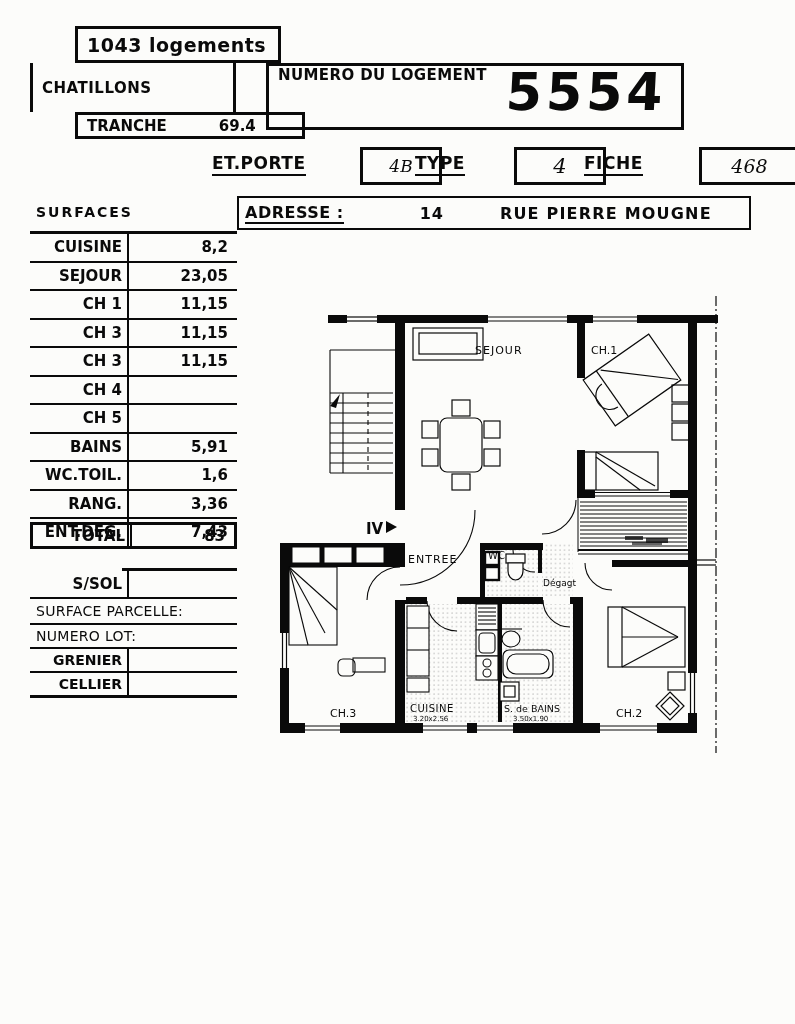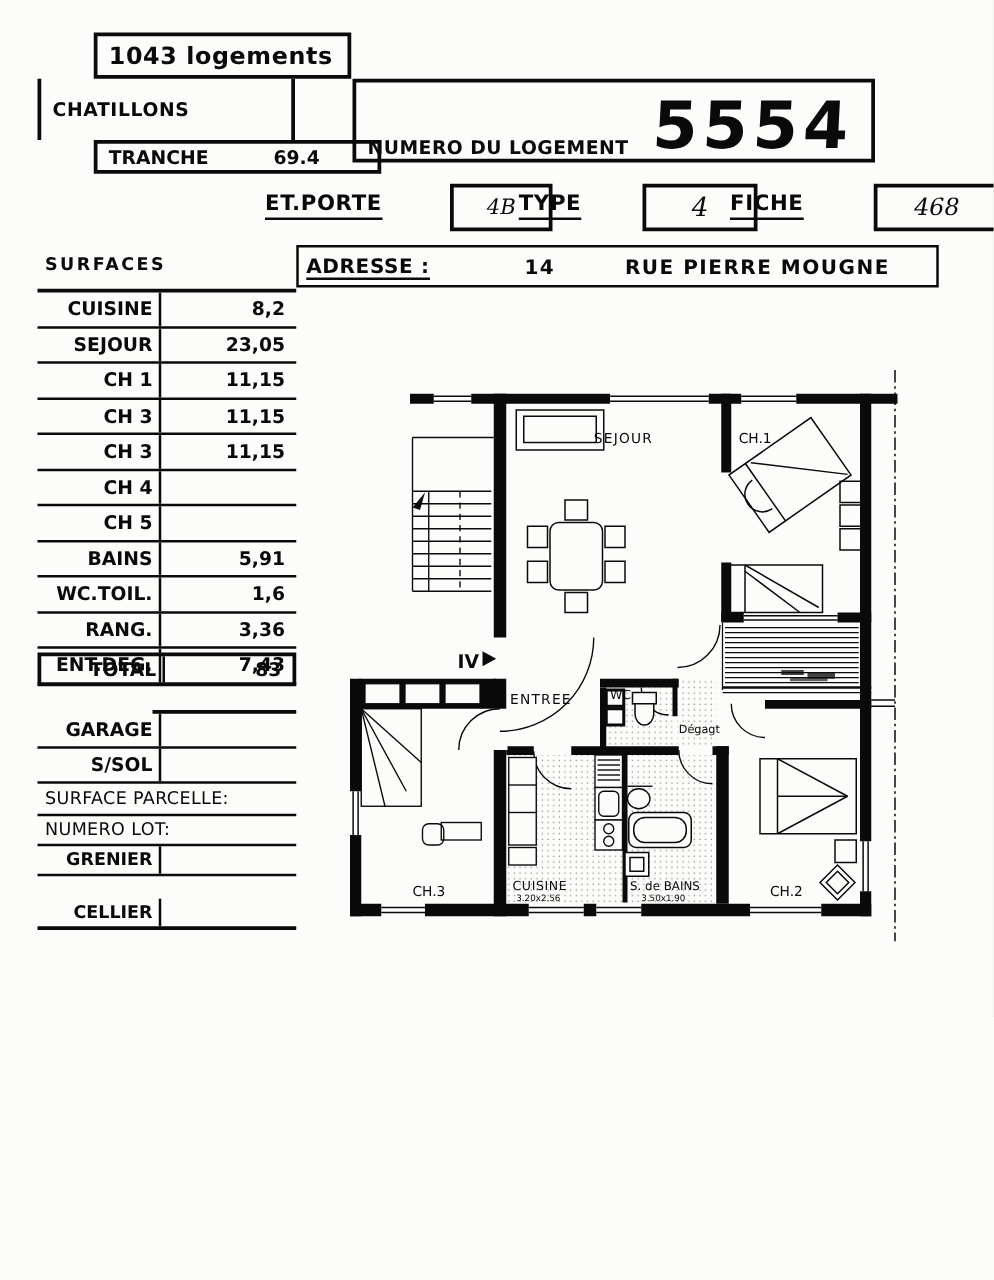--- a/index.html
+++ b/index.html
@@ -12,21 +12,21 @@
   .bx{border:3px solid #0a0a0a;margin-left:45px;}
   
   .logements{left:30px;top:26px;width:206px;height:37px;font-size:19px;font-weight:bold;
     display:flex;align-items:center;padding-left:9px;letter-spacing:.5px;}
   .site{left:30px;top:63px;width:206px;height:49px;border-left:3px solid #0a0a0a;border-right:3px solid #0a0a0a;
     display:flex;align-items:center;padding-left:9px;font-size:15px;letter-spacing:.5px;font-weight:bold;}
   .tranche{left:30px;top:112px;width:230px;height:27px;display:flex;align-items:center;
     font-size:15px;font-weight:bold;}
   .tranche .tl{padding-left:9px;}
   .tranche .tv{margin-left:52px;}
-  .numbox{left:237px;top:63px;width:418px;height:67px;display:flex;align-items:flex-end;}
+  .numbox{left:221px;top:63px;width:418px;height:67px;display:flex;align-items:flex-start;}
   .numbox .nl{font-size:15px;font-weight:bold;padding-left:9px;letter-spacing:.4px;}
   .numbox .nv{font-size:52px;font-weight:bold;letter-spacing:4px;margin-left:auto;margin-right:14px;
     transform:skewX(-3deg);line-height:1;}
   .fieldlbl{font-size:17px;font-weight:bold;border-bottom:2.5px solid #0a0a0a;letter-spacing:.5px;
     padding-bottom:1px;}
   .valbox{height:38px;display:flex;align-items:center;justify-content:center;}
   .hand{font-family:"DejaVu Serif",serif;font-style:italic;font-size:19px;}
   .adresse{left:237px;top:196px;width:514px;height:34px;border:2.5px solid #0a0a0a;
     display:flex;align-items:center;font-size:16px;font-weight:bold;}
   .adresse .al{margin-left:6px;border-bottom:2.5px solid #0a0a0a;letter-spacing:.5px;}
@@ -43,21 +43,21 @@
     font-size:15px;font-weight:bold;}
   .totalrow .sl{border-right:2.5px solid #0a0a0a;}
   
   .atable{left:30px;top:571px;width:207px;}
   .arow{display:flex;height:26px;border-bottom:2px solid #0a0a0a;font-size:15px;font-weight:bold;}
   .arow.small{height:22px;font-size:14px;}
   .afull{display:flex;align-items:center;height:24px;border-bottom:2px solid #0a0a0a;
     font-size:14px;font-weight:normal;padding-left:6px;letter-spacing:.3px;}
   .afull.small{height:22px;}
   .halfline{left:122px;top:568px;width:115px;height:2.5px;background:#0a0a0a;}
-  .cellier-bottom{border-bottom:3px solid #0a0a0a !important;margin-top:18px;}
+  .cellier-bottom{border-bottom:3px solid #0a0a0a !important;}
   
   .plan{left:280px;top:288px;width:450px;height:480px;}
   svg text{font-family:"DejaVu Sans",sans-serif;fill:#0a0a0a;}
 </style>
 </head>
 <body>
 
 <div class="page">
 
   <div class="abs bx logements">
@@ -141,24 +141,20 @@
         <div class="sv">7,43</div>
       </div>
   </div>
   <div class="abs totalrow">
     <div class="sl">TOTAL</div>
     <div class="sv">83</div>
   </div>
 
   <div class="abs halfline"></div>
   <div class="abs atable">
-    <div class="arow">
-        <div class="sl">GARAGE</div>
-        <div class="sv"></div>
-      </div>
     <div class="arow">
         <div class="sl">S/SOL</div>
         <div class="sv"></div>
       </div>
     <div class="afull">SURFACE PARCELLE:</div>
     <div class="afull small">NUMERO LOT:</div>
     <div class="arow small">
         <div class="sl">GRENIER</div>
         <div class="sv"></div>
       </div>

